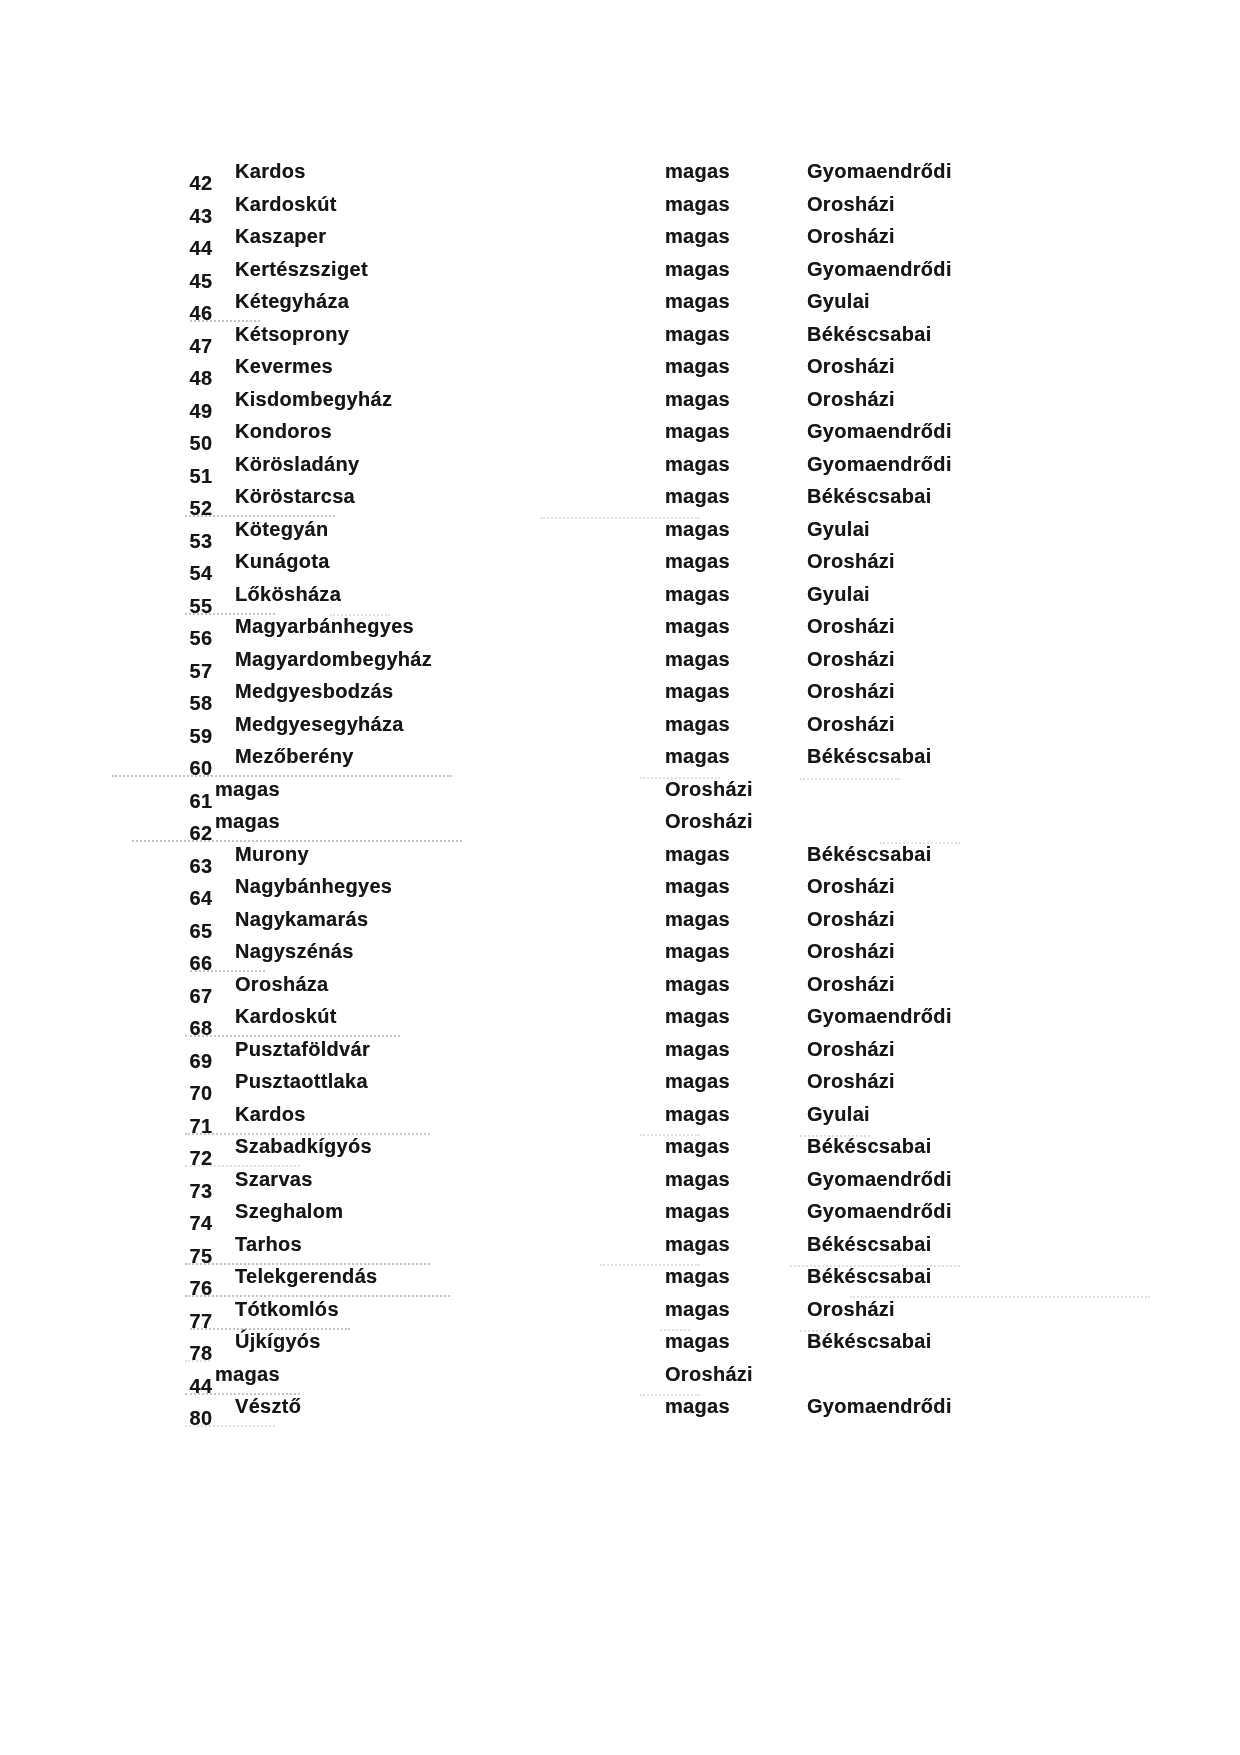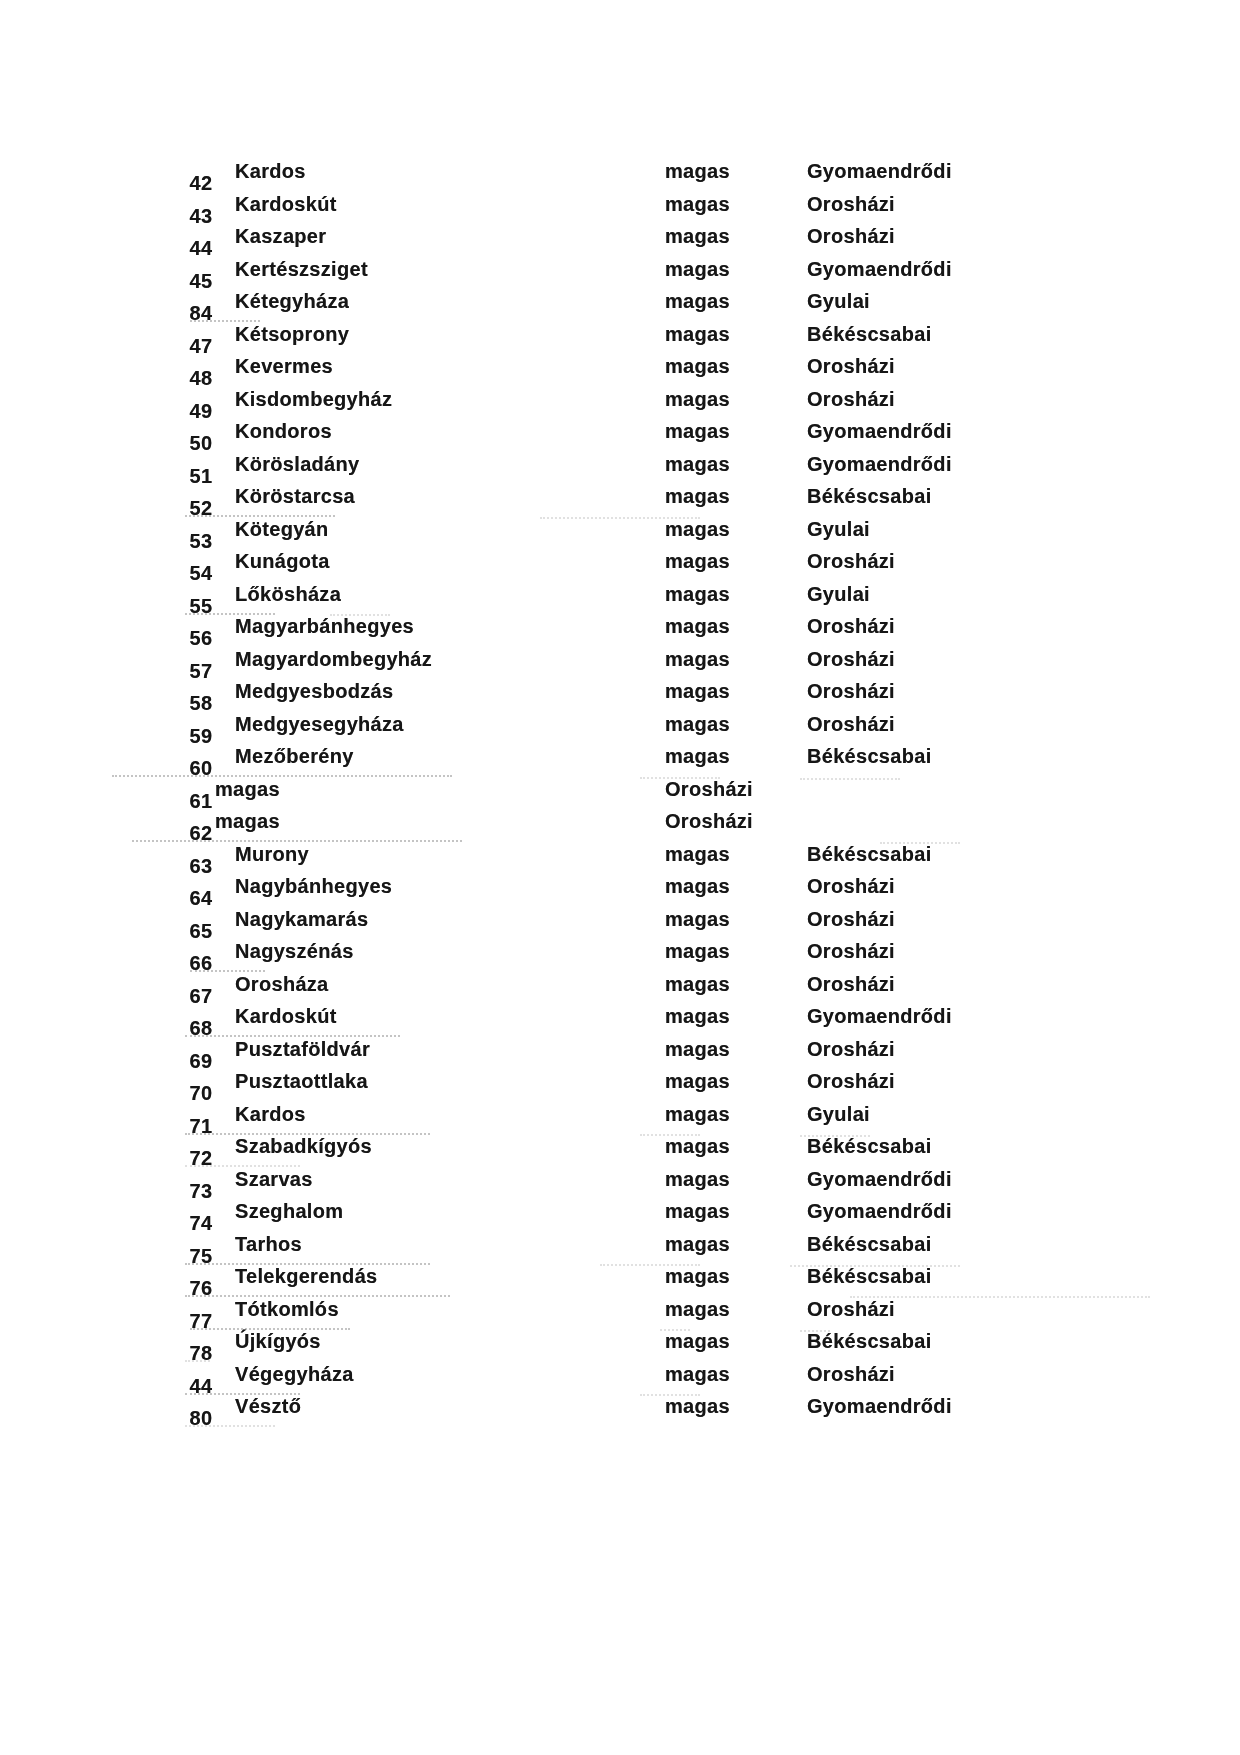--- a/index.html
+++ b/index.html
@@ -76,21 +76,21 @@
     </div>
 
     <div class="row">
       <span class="cell-num">45</span>
       <span class="cell-name">Kertészsziget</span>
       <span class="cell-rating">magas</span>
       <span class="cell-district">Gyomaendrődi</span>
     </div>
 
     <div class="row">
-      <span class="cell-num">84</span>
+      <span class="cell-num">46</span>
       <span class="cell-name">Kétegyháza</span>
       <span class="cell-rating">magas</span>
       <span class="cell-district">Gyulai</span>
     </div>
 
     <div class="row">
       <span class="cell-num">47</span>
       <span class="cell-name">Kétsoprony</span>
       <span class="cell-rating">magas</span>
       <span class="cell-district">Békéscsabai</span>
@@ -306,21 +306,20 @@
 
     <div class="row">
       <span class="cell-num">78</span>
       <span class="cell-name">Újkígyós</span>
       <span class="cell-rating">magas</span>
       <span class="cell-district">Békéscsabai</span>
     </div>
 
     <div class="row">
       <span class="cell-num">44</span>
-      <span class="cell-name">Végegyháza</span>
       <span class="cell-rating">magas</span>
       <span class="cell-district">Orosházi</span>
     </div>
 
     <div class="row">
       <span class="cell-num">80</span>
       <span class="cell-name">Vésztő</span>
       <span class="cell-rating">magas</span>
       <span class="cell-district">Gyomaendrődi</span>
     </div>

